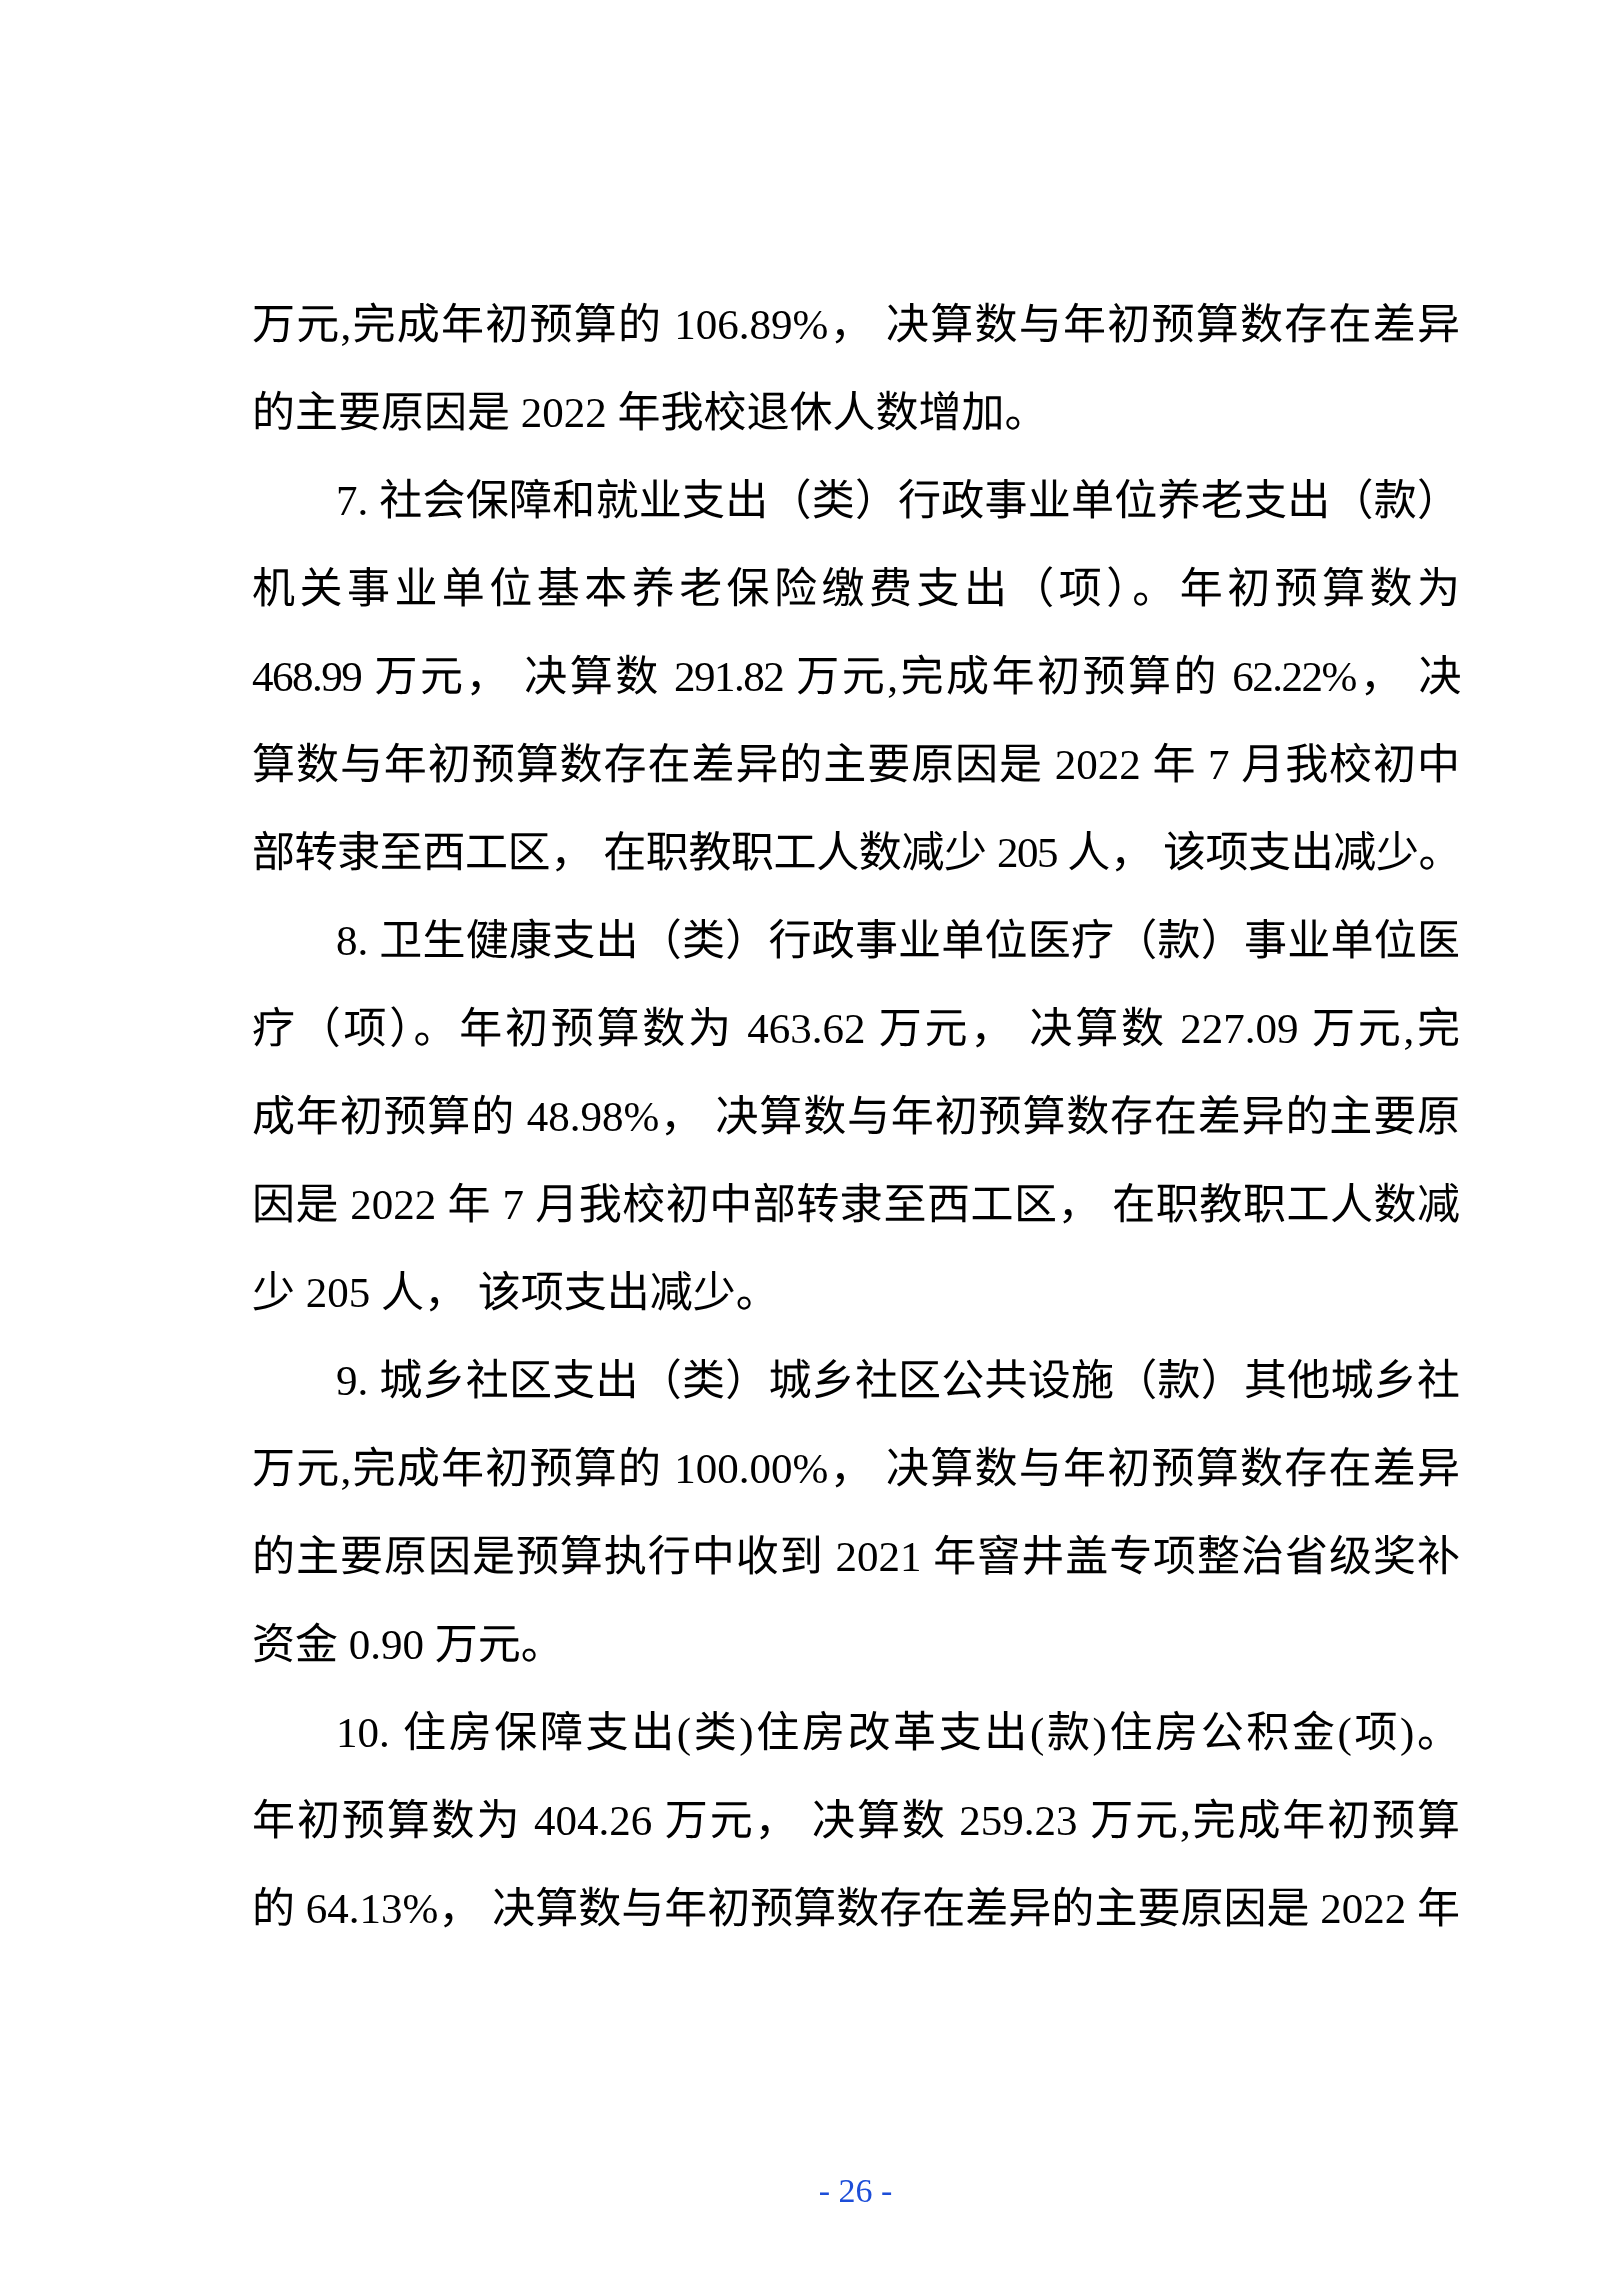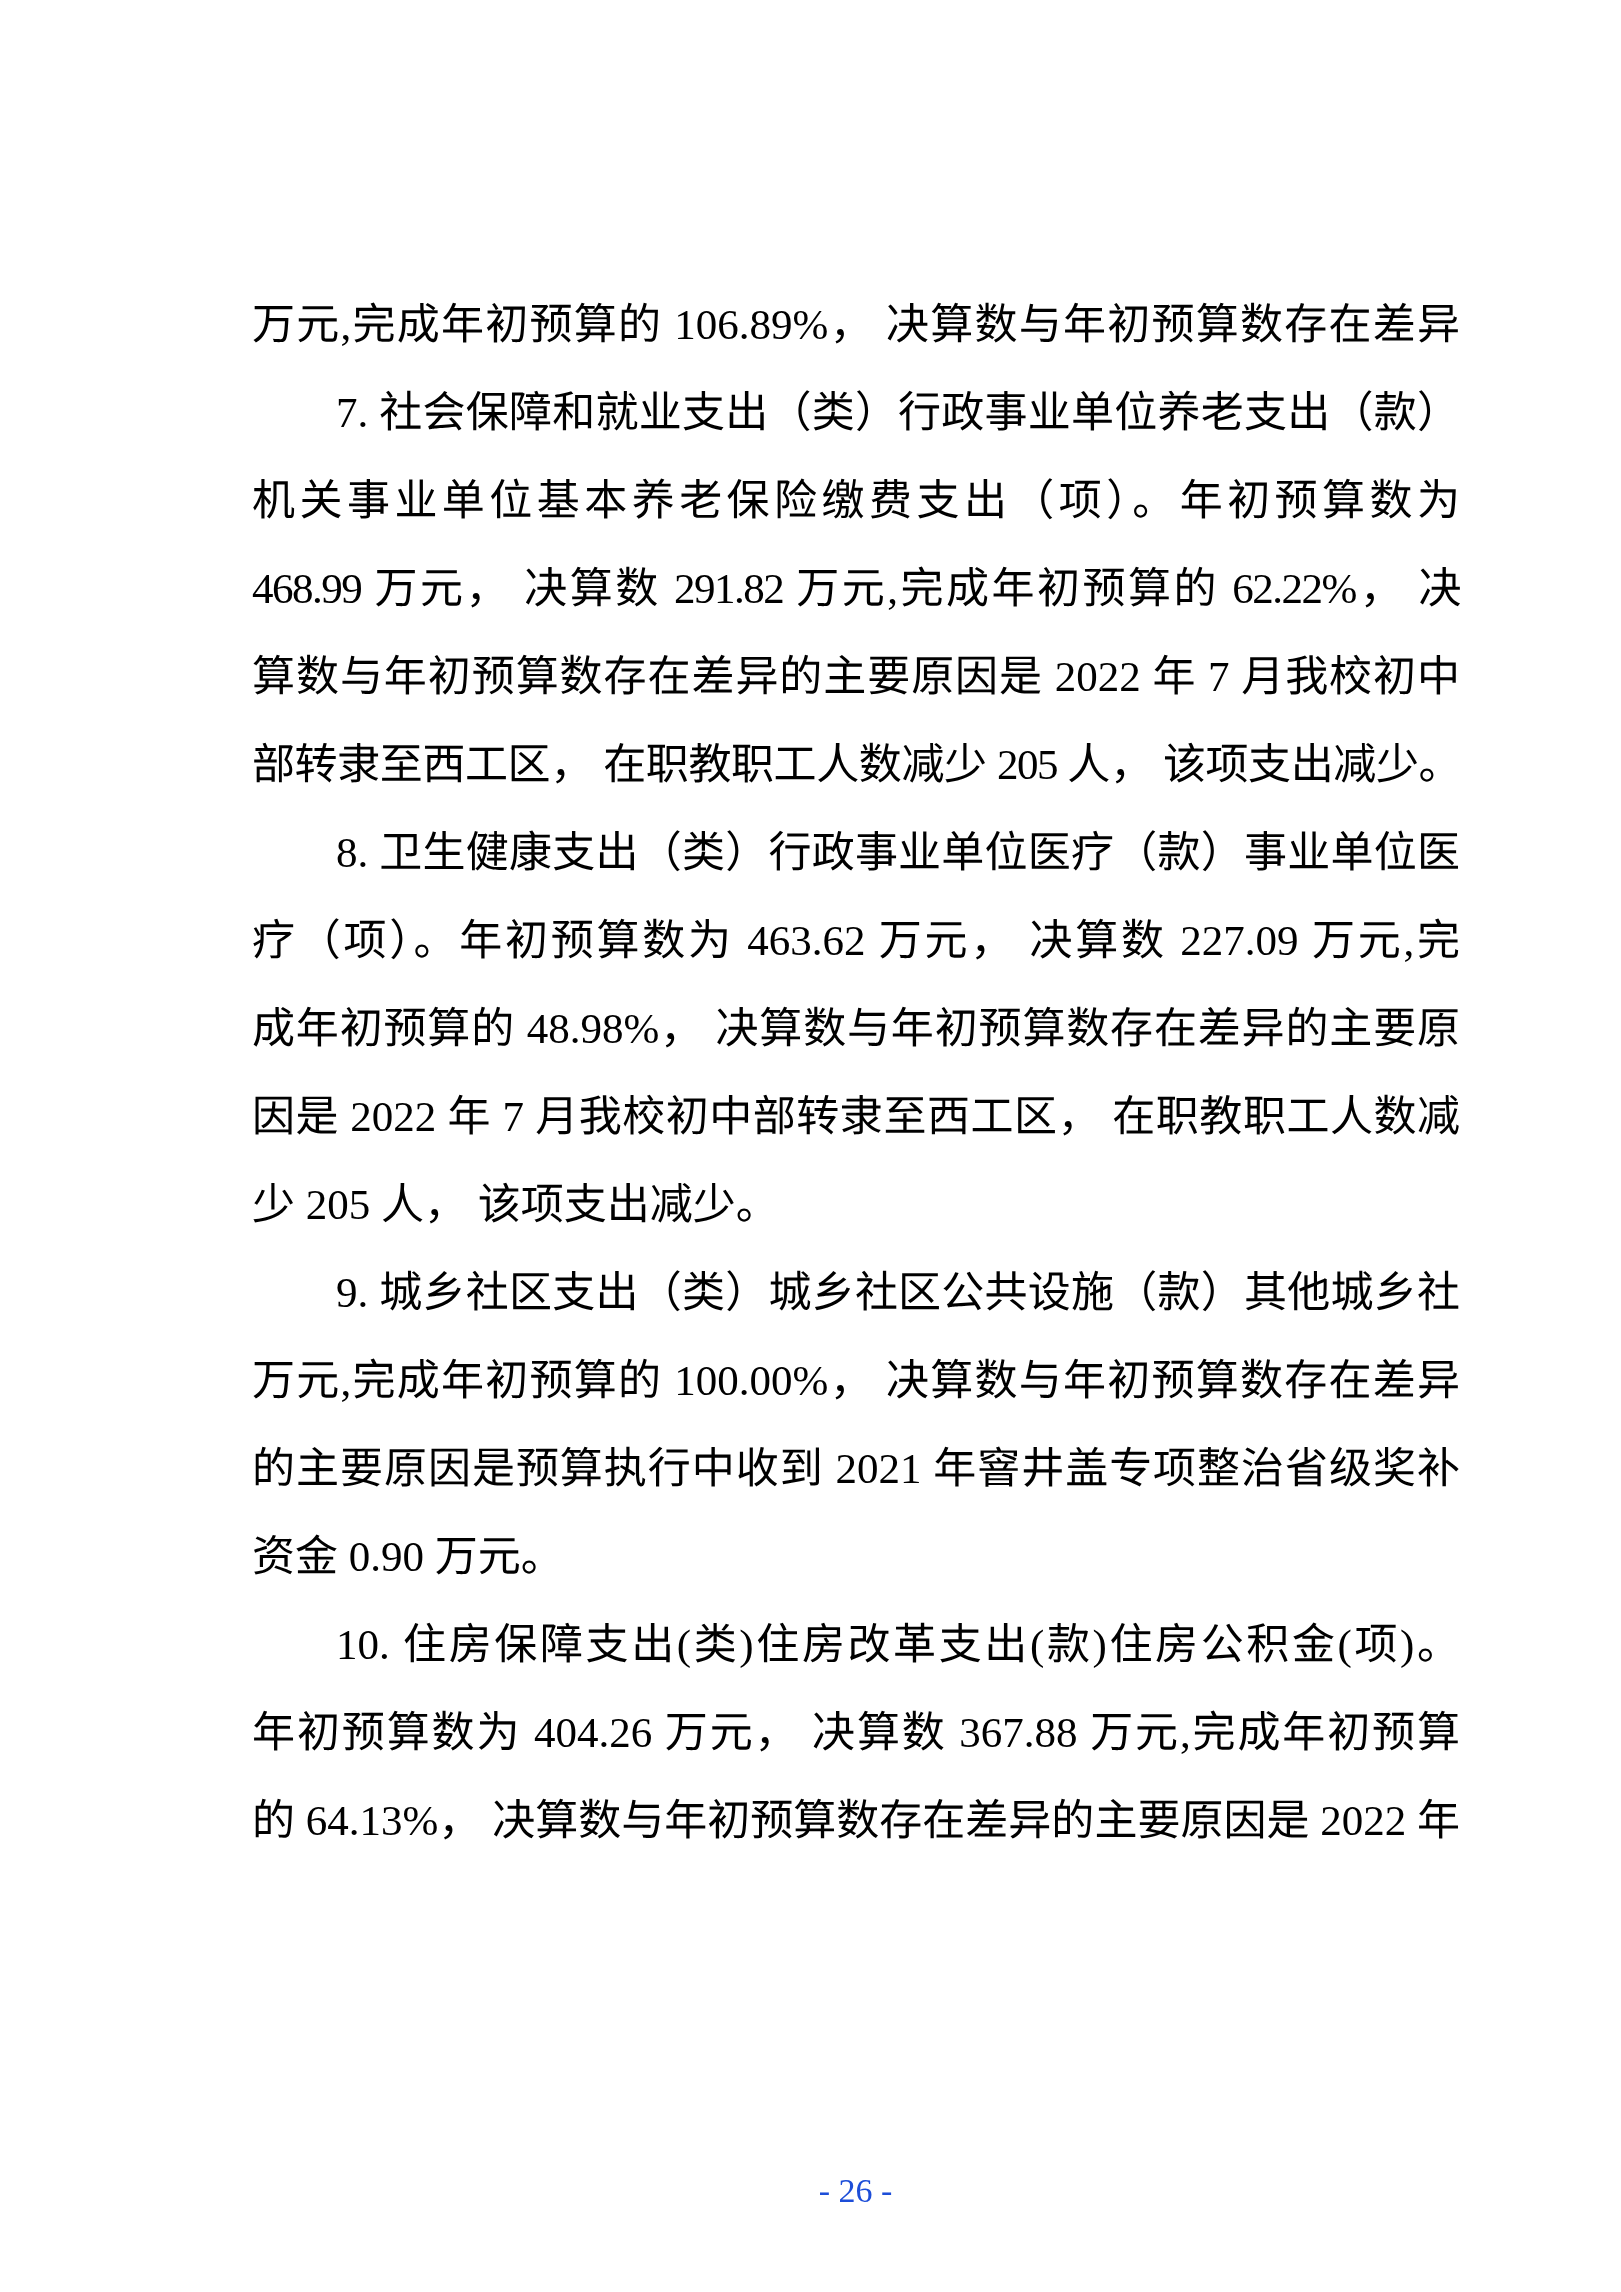--- a/index.html
+++ b/index.html
@@ -55,33 +55,34 @@
     line-height: 59px;
     color: #1d4ed8;
   }
 </style>
 </head>
 <body>
 
 <div class="page">
   <main class="text-block">
       <div class="line fill"><span class="seg">万元,完成年初预算的 106.89%， 决算数与年初预算数存在差异</span></div>
+      <div class="line"><span class="seg">的主要原因是 2022 年我校退休人数增加。</span></div>
       <div class="line fill indent"><span class="seg bold">7. 社会保障和就业支出（类）行政事业单位养老支出（款）</span></div>
       <div class="line fill"><span class="seg bold">机关事业单位基本养老保险缴费支出（项）。</span><span class="seg">年初预算数为</span></div>
       <div class="line fill tight"><span class="seg">468.99 万元， 决算数 291.82 万元,完成年初预算的 62.22%， 决</span></div>
       <div class="line fill"><span class="seg">算数与年初预算数存在差异的主要原因是 2022 年 7 月我校初中</span></div>
       <div class="line fill tight"><span class="seg">部转隶至西工区， 在职教职工人数减少 205 人， 该项支出减少。</span></div>
       <div class="line fill indent"><span class="seg bold">8. 卫生健康支出（类）行政事业单位医疗（款）事业单位医</span></div>
       <div class="line fill"><span class="seg bold">疗（项）。</span><span class="seg">年初预算数为 463.62 万元， 决算数 227.09 万元,完</span></div>
       <div class="line fill"><span class="seg">成年初预算的 48.98%， 决算数与年初预算数存在差异的主要原</span></div>
       <div class="line fill"><span class="seg">因是 2022 年 7 月我校初中部转隶至西工区， 在职教职工人数减</span></div>
       <div class="line"><span class="seg">少 205 人， 该项支出减少。</span></div>
       <div class="line fill indent"><span class="seg bold">9. 城乡社区支出（类）城乡社区公共设施（款）其他城乡社</span></div>
       <div class="line fill"><span class="seg">万元,完成年初预算的 100.00%， 决算数与年初预算数存在差异</span></div>
       <div class="line fill"><span class="seg">的主要原因是预算执行中收到 2021 年窨井盖专项整治省级奖补</span></div>
       <div class="line"><span class="seg">资金 0.90 万元。</span></div>
       <div class="line fill indent"><span class="seg bold">10. 住房保障支出(类)住房改革支出(款)住房公积金(项)。</span></div>
-      <div class="line fill"><span class="seg">年初预算数为 404.26 万元， 决算数 367.88 万元,完成年初预算</span></div>
+      <div class="line fill"><span class="seg">年初预算数为 404.26 万元， 决算数 259.23 万元,完成年初预算</span></div>
       <div class="line fill"><span class="seg">的 64.13%， 决算数与年初预算数存在差异的主要原因是 2022 年</span></div>
     </main>
   <footer class="page-number">- 26 -</footer>
 </div>
 
 
 </body></html>

